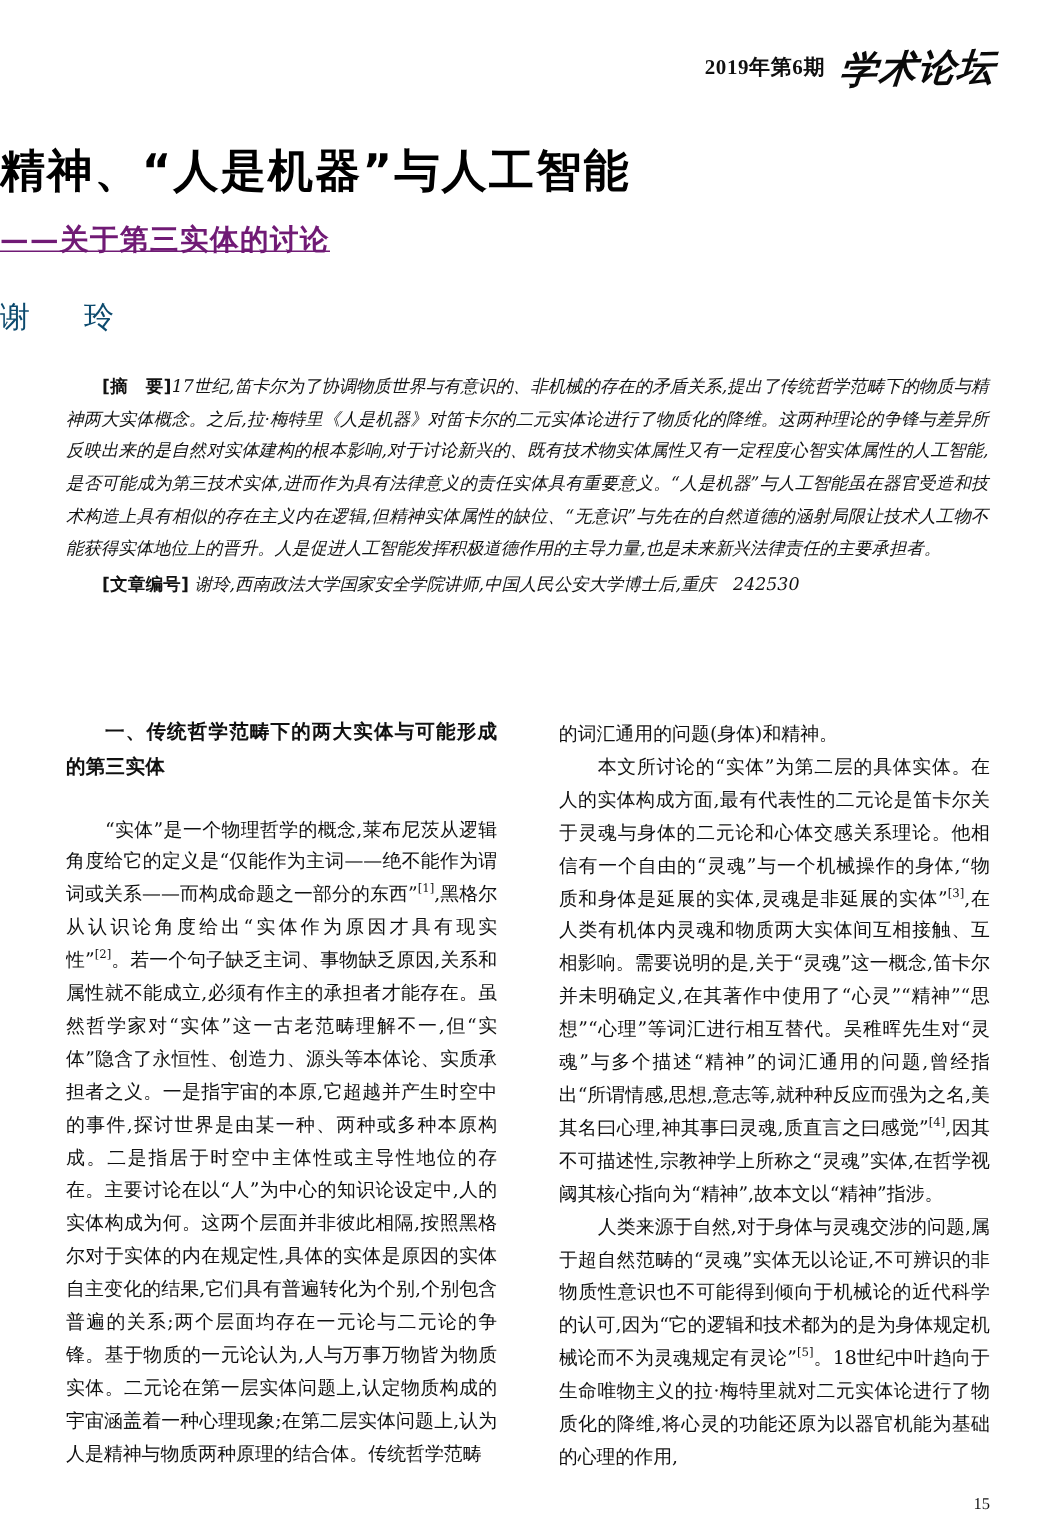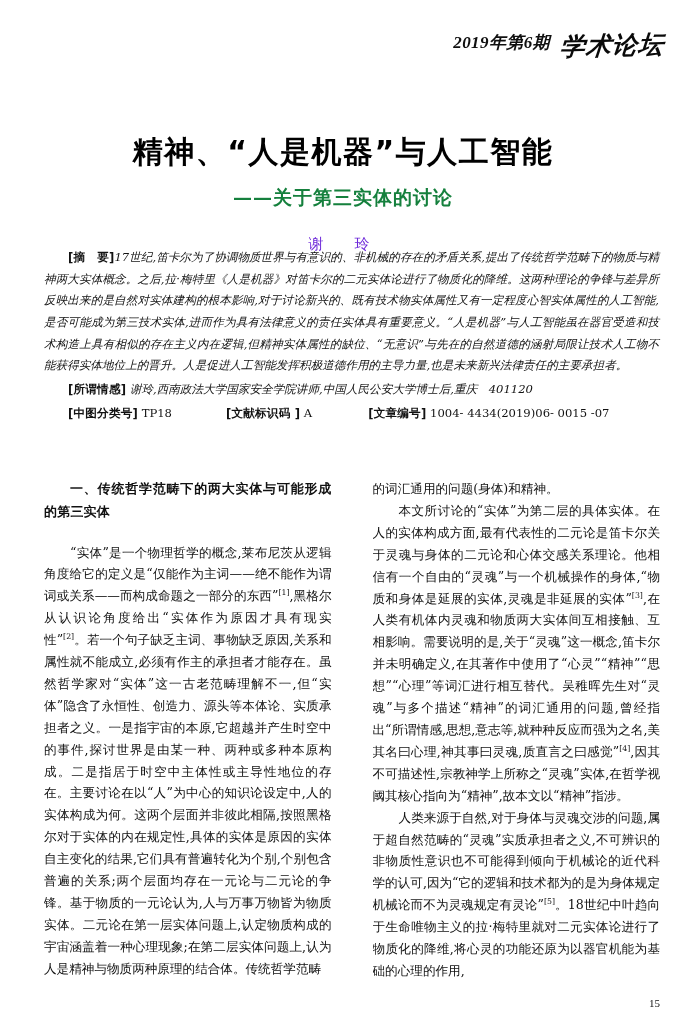--- a/index.html
+++ b/index.html
@@ -29,72 +29,70 @@
     position: absolute;
     top: 24px;
     right: 36px;
     display: flex;
     align-items: flex-end;
     gap: 10px;
     height: 34px;
   }
   .runhead-issue {
     font-family: "Liberation Serif", "DejaVu Serif", serif;
-    font-size: 17px;
+    font-size: 14px;
     font-weight: bold;
     letter-spacing: 0.4px;
     color: #101010;
     padding-bottom: 4px;
     white-space: nowrap;
-    font-style: italic;
   }
   .runhead-journal {
     font-family: "DejaVu Serif", "Liberation Serif", serif;
     font-size: 25px;
     font-weight: bold;
     font-style: italic;
     letter-spacing: 1px;
     color: #0a0a0a;
     line-height: 1;
     transform: skewX(-6deg) rotate(-1.5deg);
     white-space: nowrap;
   }
 
   
   .titleblock {
     position: absolute;
     top: 96px;
     left: 0;
     right: 14px;
-    text-align: center;
-    margin-top: 37px;
   }
   .doc-title {
     font-family: "DejaVu Sans", "Liberation Sans", sans-serif;
     font-size: 30px;
     font-weight: bold;
     letter-spacing: 1.5px;
     line-height: 1.25;
     color: #000000;
     margin: 0;
   }
   .doc-subtitle {
     font-family: "DejaVu Serif", "Liberation Serif", serif;
     font-size: 19px;
     font-weight: bold;
     letter-spacing: 1px;
     line-height: 1.3;
-    color: #15803d;
+    color: #701a75;
     margin: 14px 0 0 0;
+    text-decoration: underline;
   }
   .doc-author {
     font-family: "DejaVu Serif", "Liberation Serif", serif;
-    font-size: 15px;
+    font-size: 20px;
     letter-spacing: 8px;
-    color: #6d28d9;
+    color: #0c4a6e;
     margin: 26px 0 0 0;
   }
 
   
   .frontmatter {
     position: absolute;
     top: 247px;
     left: 44px;
     width: 615px;
     font-family: "DejaVu Serif", "Liberation Serif", serif;
@@ -189,44 +187,38 @@
   </div>
 
   <div class="frontmatter">
 
     <p class="fm-row fm-abstract">
       <span class="fm-label">[摘　要]</span><span>17世纪,笛卡尔为了协调物质世界与有意识的、非机械的存在的矛盾关系,提出了传统哲学范畴下的物质与精神两大实体概念。之后,拉·梅特里《人是机器》对笛卡尔的二元实体论进行了物质化的降维。这两种理论的争锋与差异所反映出来的是自然对实体建构的根本影响,对于讨论新兴的、既有技术物实体属性又有一定程度心智实体属性的人工智能,是否可能成为第三技术实体,进而作为具有法律意义的责任实体具有重要意义。“人是机器”与人工智能虽在器官受造和技术构造上具有相似的存在主义内在逻辑,但精神实体属性的缺位、“无意识”与先在的自然道德的涵射局限让技术人工物不能获得实体地位上的晋升。人是促进人工智能发挥积极道德作用的主导力量,也是未来新兴法律责任的主要承担者。</span>
     </p>
 
 
     <p class="fm-row fm-meta fm-abstract">
-      <span class="fm-label">[所谓情感]</span>
-      <span>谢玲,西南政法大学国家安全学院讲师,中国人民公安大学博士后,重庆　401120</span>
+      <span class="fm-label">[文章编号]</span>
+      <span>谢玲,西南政法大学国家安全学院讲师,中国人民公安大学博士后,重庆　242530</span>
     </p>
 
-    <p class="fm-row fm-meta fm-abstract fm-plain">
-      <span class="fm-label">[中图分类号]</span>
-      <span>TP18</span><span class="fm-gap-a"></span><span class="fm-label">[文献标识码 ]</span>
-      <span>A</span><span class="fm-gap-b"></span><span class="fm-label">[文章编号]</span>
-      <span>1004- 4434(2019)06- 0015 -07</span>
-    </p>
   </div>
 
   <div class="columns">
 
     <div class="col">
       <h2 class="sec-head">一、传统哲学范畴下的两大实体与可能形成的第三实体</h2>
 
       <p class="para"><span>“实体”是一个物理哲学的概念,莱布尼茨从逻辑角度给它的定义是“仅能作为主词——绝不能作为谓词或关系——而构成命题之一部分的东西”</span><sup class="ref">[1]</sup><span>,黑格尔从认识论角度给出“实体作为原因才具有现实性”</span><sup class="ref">[2]</sup><span>。若一个句子缺乏主词、事物缺乏原因,关系和属性就不能成立,必须有作主的承担者才能存在。虽然哲学家对“实体”这一古老范畴理解不一,但“实体”隐含了永恒性、创造力、源头等本体论、实质承担者之义。一是指宇宙的本原,它超越并产生时空中的事件,探讨世界是由某一种、两种或多种本原构成。二是指居于时空中主体性或主导性地位的存在。主要讨论在以“人”为中心的知识论设定中,人的实体构成为何。这两个层面并非彼此相隔,按照黑格尔对于实体的内在规定性,具体的实体是原因的实体自主变化的结果,它们具有普遍转化为个别,个别包含普遍的关系;两个层面均存在一元论与二元论的争锋。基于物质的一元论认为,人与万事万物皆为物质实体。二元论在第一层实体问题上,认定物质构成的宇宙涵盖着一种心理现象;在第二层实体问题上,认为人是精神与物质两种原理的结合体。传统哲学范畴</span></p>
     </div>
 
     <div class="col">
       <p class="para cont"><span>的词汇通用的问题(身体)和精神。</span></p>
 
       <p class="para"><span>本文所讨论的“实体”为第二层的具体实体。在人的实体构成方面,最有代表性的二元论是笛卡尔关于灵魂与身体的二元论和心体交感关系理论。他相信有一个自由的“灵魂”与一个机械操作的身体,“物质和身体是延展的实体,灵魂是非延展的实体”</span><sup class="ref">[3]</sup><span>,在人类有机体内灵魂和物质两大实体间互相接触、互相影响。需要说明的是,关于“灵魂”这一概念,笛卡尔并未明确定义,在其著作中使用了“心灵”“精神”“思想”“心理”等词汇进行相互替代。吴稚晖先生对“灵魂”与多个描述“精神”的词汇通用的问题,曾经指出“所谓情感,思想,意志等,就种种反应而强为之名,美其名曰心理,神其事曰灵魂,质直言之曰感觉”</span><sup class="ref">[4]</sup><span>,因其不可描述性,宗教神学上所称之“灵魂”实体,在哲学视阈其核心指向为“精神”,故本文以“精神”指涉。</span></p>
 
-      <p class="para"><span>人类来源于自然,对于身体与灵魂交涉的问题,属于超自然范畴的“灵魂”实质承担者之义,不可辨识的非物质性意识也不可能得到倾向于机械论的近代科学的认可,因为“它的逻辑和技术都为的是为身体规定机械论而不为灵魂规定有灵论”</span><sup class="ref">[5]</sup><span>。18世纪中叶趋向于生命唯物主义的拉·梅特里就对二元实体论进行了物质化的降维,将心灵的功能还原为以器官机能为基础的心理的作用,</span></p>
+      <p class="para"><span>人类来源于自然,对于身体与灵魂交涉的问题,属于超自然范畴的“灵魂”实体无以论证,不可辨识的非物质性意识也不可能得到倾向于机械论的近代科学的认可,因为“它的逻辑和技术都为的是为身体规定机械论而不为灵魂规定有灵论”</span><sup class="ref">[5]</sup><span>。18世纪中叶趋向于生命唯物主义的拉·梅特里就对二元实体论进行了物质化的降维,将心灵的功能还原为以器官机能为基础的心理的作用,</span></p>
     </div>
   </div>
 
   <div class="folio">15</div>
 
 </div>
 
 </body></html>

